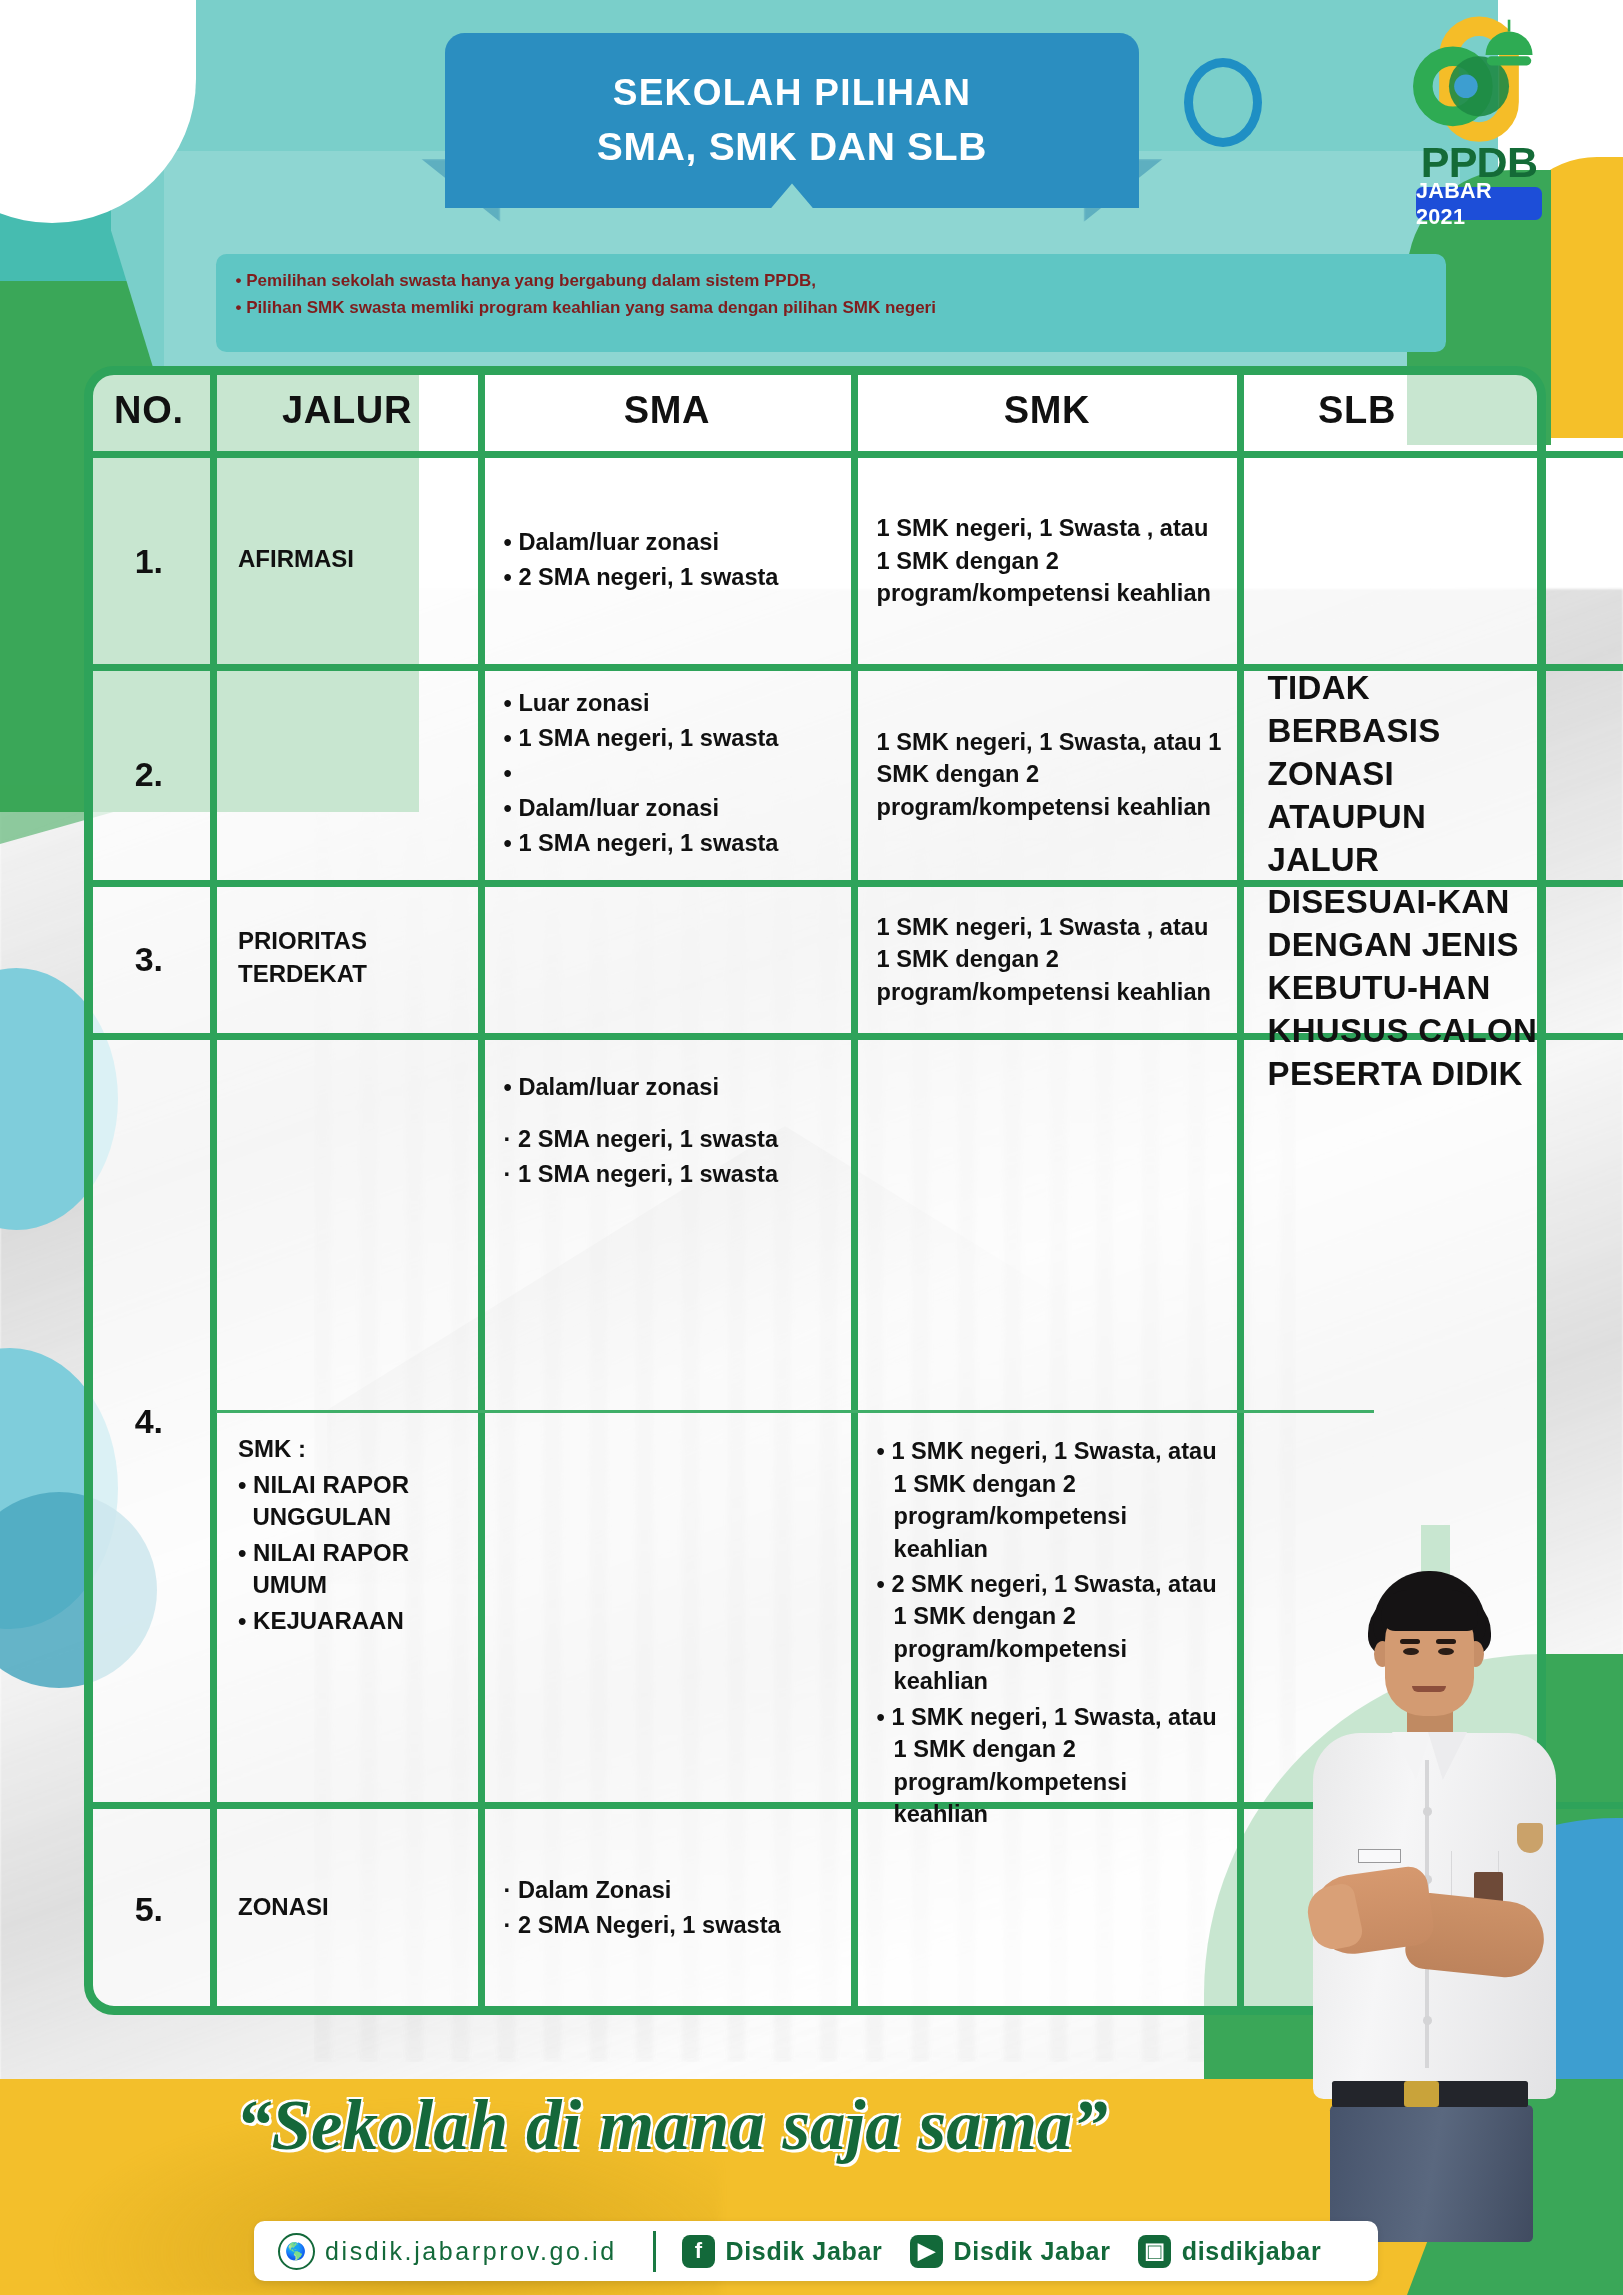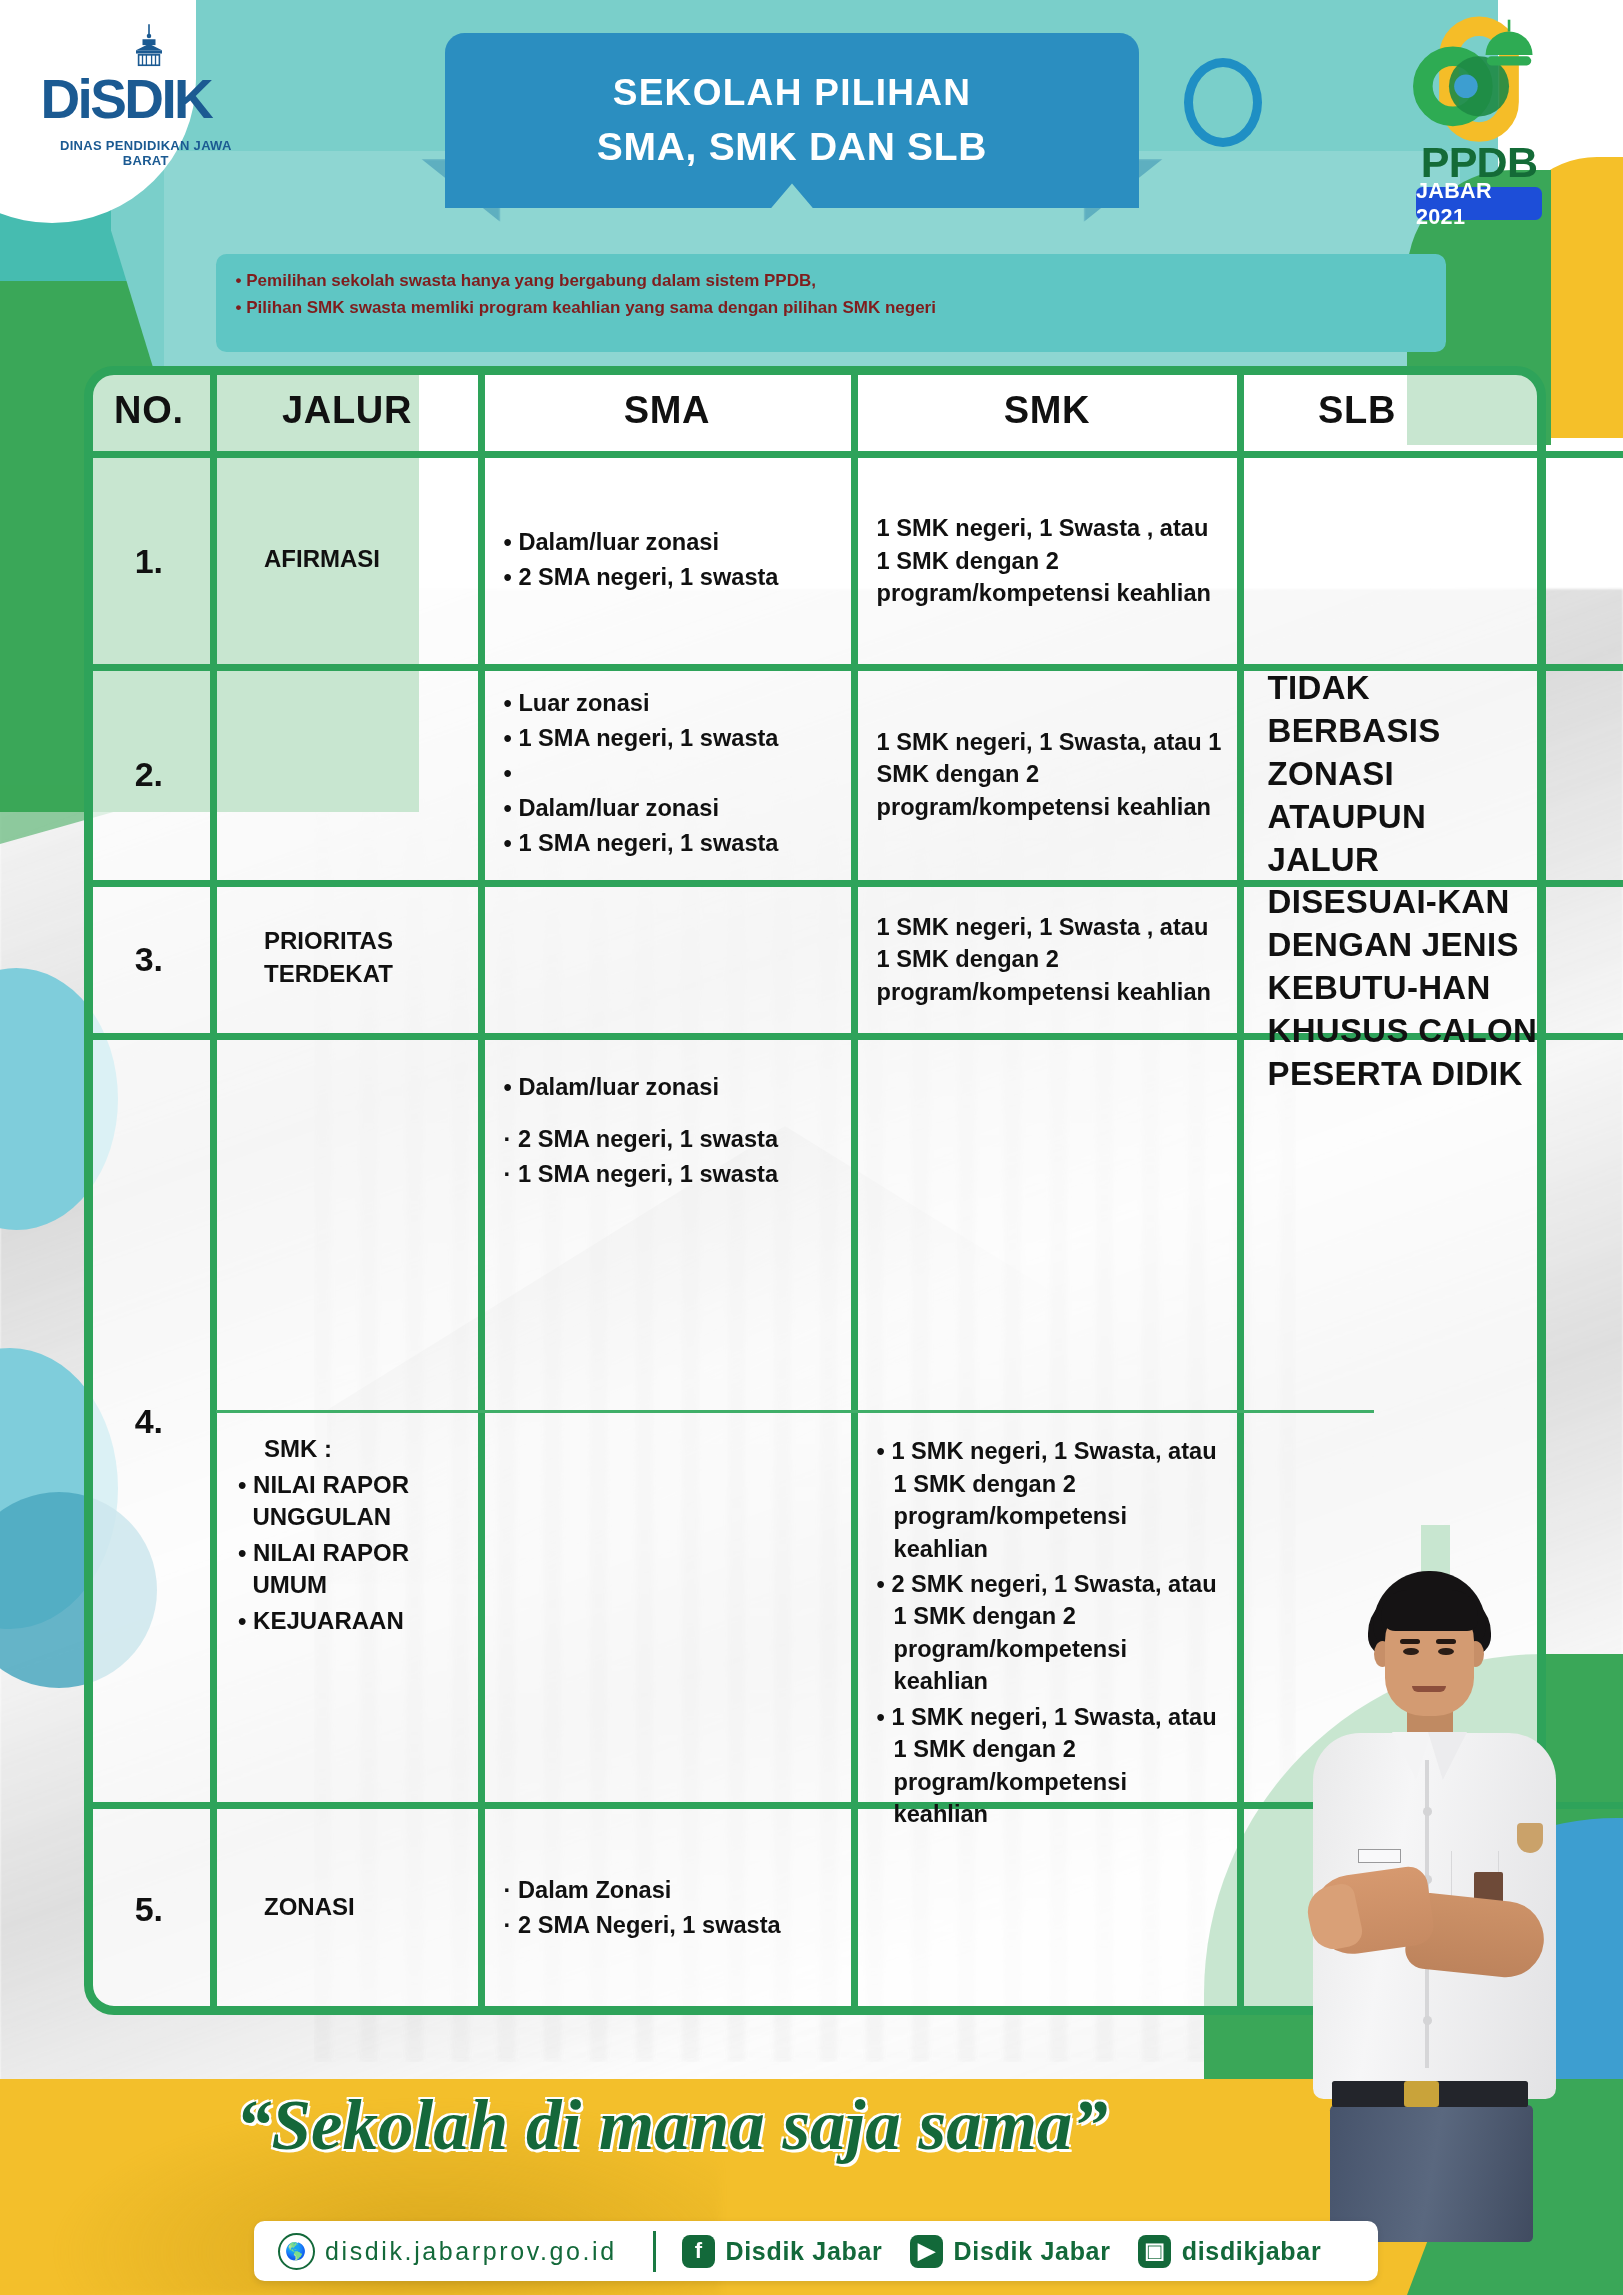--- a/index.html
+++ b/index.html
@@ -261,21 +261,21 @@
     font-size:34px; font-weight:bold; text-align:center;
     display:flex; align-items:center; justify-content:center;
   }
   .jalur {
     font-size:24px; font-weight:bold; line-height:1.34;
     display:flex; align-items:center; padding-left:22px;
   }
   .jalur ul { list-style:none; margin:0; padding:0; }
   .jalur li { margin-bottom:3.9px; text-indent:-14.4px; padding-left:14.4px; }
   .jalur li::before { content:"• "; }
-  .jalur .nobul { text-indent:0; padding-left:0;margin-left:26px; }
+  .jalur .nobul { text-indent:0; padding-left:0; }
   .jalur .nobul::before { content:""; }
   .jalur .gap { height:17px; }
 
   .body-cell {
     font-size:23.6px; font-weight:bold; line-height:1.38;
     display:flex; align-items:center; padding-left:19.6px; padding-right:9.2px;
   }
   .body-cell ul { list-style:none; margin:0; padding:0; }
   .body-cell li { text-indent:-17px; padding-left:17px; margin-bottom:2.6px; }
   .body-cell li::before { content:"• "; }
@@ -346,36 +346,20 @@
   <div class="green-topright"></div>
 
   <div class="green-curve-br"></div>
   <div class="blue-curve-br"></div>
   <div class="green-right-strip"></div>
 
   <div class="yellow-footer"></div>
   <div class="yellow-footer-photo"></div>
   <div class="green-footer-corner"></div>
 
-  <div class="disdik">
-    <svg class="disdik-gedung" viewBox="0 0 80 80">
-      <line x1="40" y1="2" x2="40" y2="20" stroke="#1b5a92" stroke-width="2.5"></line>
-      <circle cx="40" cy="20" r="3.5" fill="#1b5a92"></circle>
-      <rect x="30" y="25" width="20" height="9" fill="#1b5a92"></rect>
-      <path d="M20 42 L40 32 L60 42 Z" fill="#1b5a92"></path>
-      <rect x="20" y="42" width="40" height="5" fill="#1b5a92"></rect>
-      <rect x="24" y="49" width="32" height="16" fill="none" stroke="#1b5a92" stroke-width="2.5"></rect>
-      <line x1="30" y1="49" x2="30" y2="65" stroke="#1b5a92" stroke-width="2"></line>
-      <line x1="36" y1="49" x2="36" y2="65" stroke="#1b5a92" stroke-width="2"></line>
-      <line x1="44" y1="49" x2="44" y2="65" stroke="#1b5a92" stroke-width="2"></line>
-      <line x1="50" y1="49" x2="50" y2="65" stroke="#1b5a92" stroke-width="2"></line>
-    </svg>
-    <div class="disdik-wordmark">DiSDIK</div>
-    <div class="disdik-sub">DINAS PENDIDIKAN JAWA BARAT</div>
-  </div>
 
   <div class="ppdb">
     <svg width="196" height="131" viewBox="0 0 300 200">
       <path d="M150 20 a46 46 0 0 1 46 46 v70 a46 46 0 0 1 -92 0 v-70 a46 46 0 0 1 46 -46 z" fill="none" stroke="#f5bd28" stroke-width="30"></path>
       <circle cx="110" cy="112" r="46" fill="none" stroke="#2eab53" stroke-width="30"></circle>
       <path d="M150 66 a46 46 0 0 1 0 92 a46 46 0 0 1 0 -92 z" fill="#1e8a45" opacity="0.9"></path>
       <circle cx="130" cy="112" r="18" fill="#3d9ed0"></circle>
       <path d="M196 28 a36 36 0 0 1 36 36 h-72 a36 36 0 0 1 36 -36 z" fill="#2eab53"></path>
       <rect x="162" y="66" width="68" height="14" rx="7" fill="#2eab53"></rect>
       <line x1="196" y1="10" x2="196" y2="28" stroke="#2eab53" stroke-width="4"></line>

